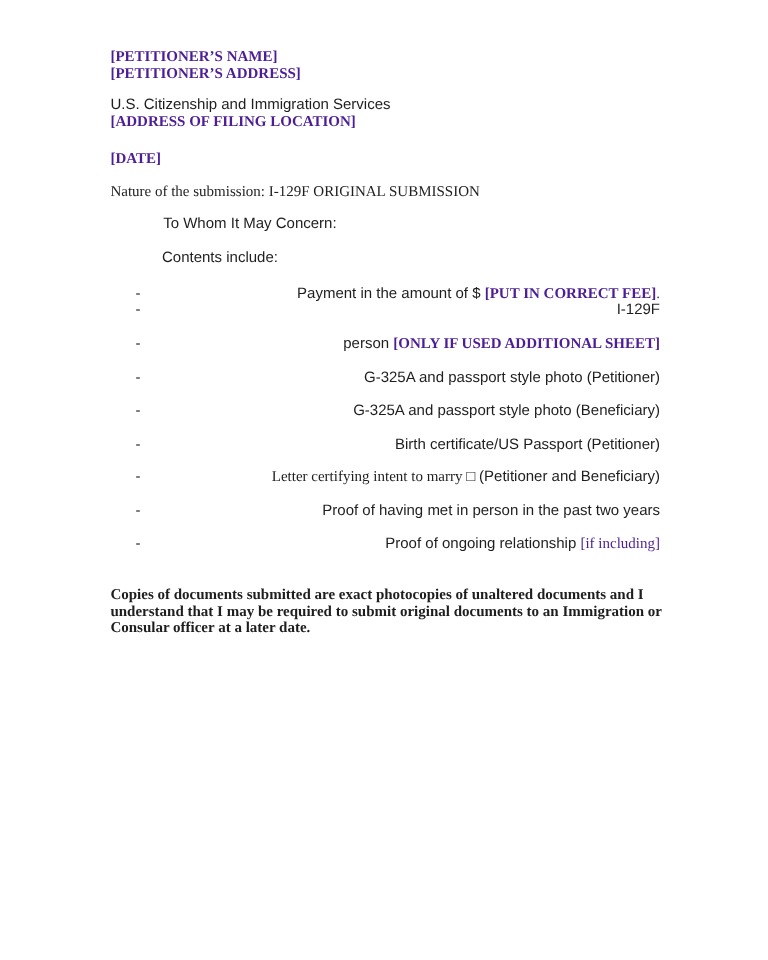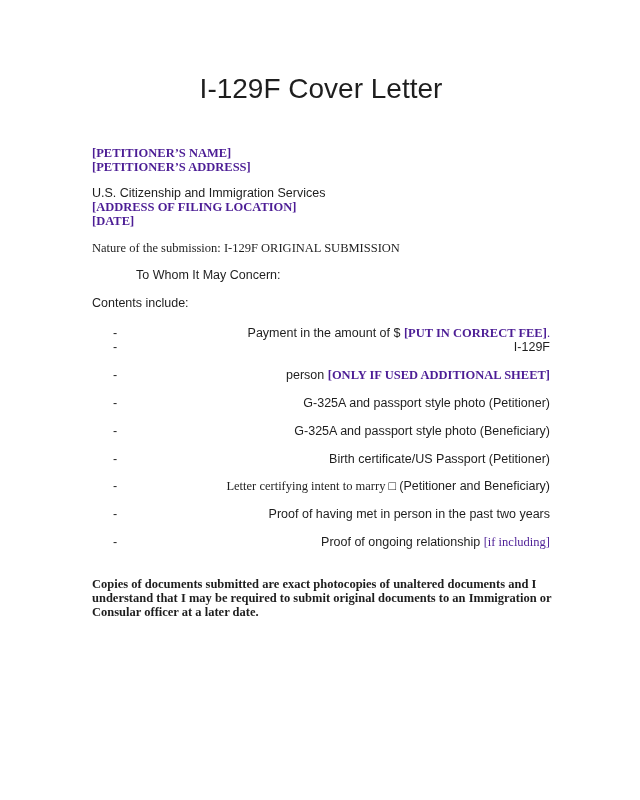--- a/index.html
+++ b/index.html
@@ -42,41 +42,38 @@
     font-size: 12.5px;
     line-height: 14px;
   }
   .li-text { flex: 1 1 auto; text-align: right; }
 </style>
 </head>
 <body>
 
 <div class="page">
   <div class="content">
-      <div class="block title-block" style="margin-top: 72px;">
-        <div class="line"><span class="sans">I-129F Cover Letter</span></div>
-      </div>
       <div class="block p-block" style="margin-top: 40px;">
         <div class="line"><span class="serif red bold">[PETITIONER’S NAME]</span></div>
         <div class="line"><span class="serif red bold">[PETITIONER’S ADDRESS]</span></div>
       </div>
       <div class="block p-block" style="margin-top: 12px;">
         <div class="line"><span class="sans">U.S. Citizenship and Immigration Services</span></div>
         <div class="line"><span class="serif red bold">[ADDRESS OF FILING LOCATION]</span></div>
       </div>
-      <div class="block p-block" style="margin-top: 0;">
+      <div class="block p-block" style="margin-top: 17px;">
         <div class="line"><span class="serif red bold">[DATE]</span></div>
       </div>
       <div class="block p-block" style="margin-top: 13px;">
         <div class="line"><span class="serif">Nature of the submission: I-129F ORIGINAL SUBMISSION</span></div>
       </div>
       <div class="block p-block" style="margin-top: 13px; margin-left: 44px;">
         <div class="line"><span class="sans">To Whom It May Concern:</span></div>
       </div>
-      <div class="block p-block" style="margin-top: 14px;">
+      <div class="block p-block" style="margin-top: 14px; margin-left: 43px;">
         <div class="line"><span class="sans">Contents include:</span></div>
       </div>
       <div class="block li-block" style="margin-top: 16px;">
         <span class="dash">-</span>
         <div class="li-text">
           <div class="line"><span class="sans">Payment in the amount of $ </span><span class="serif red bold">[PUT IN CORRECT FEE]</span><span class="serif red">.</span></div>
         </div>
       </div>
       <div class="block li-block" style="margin-top: 0px;">
         <span class="dash">-</span>

